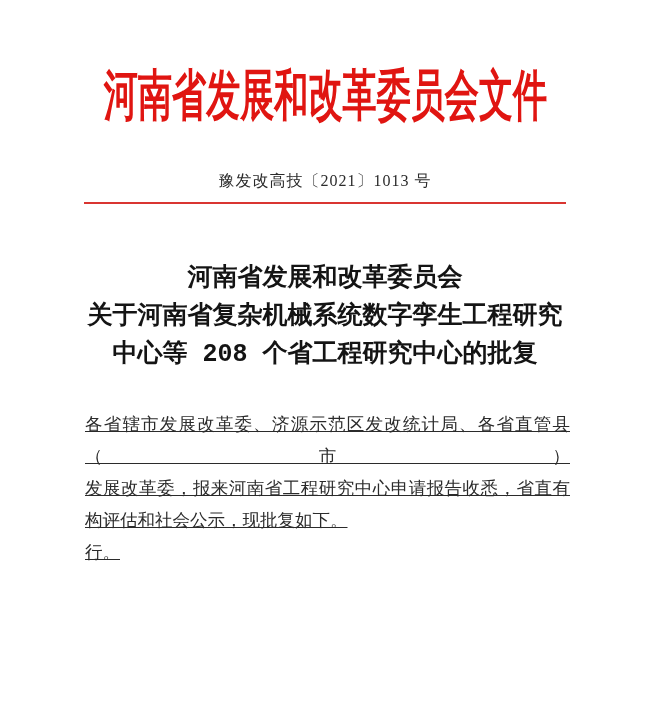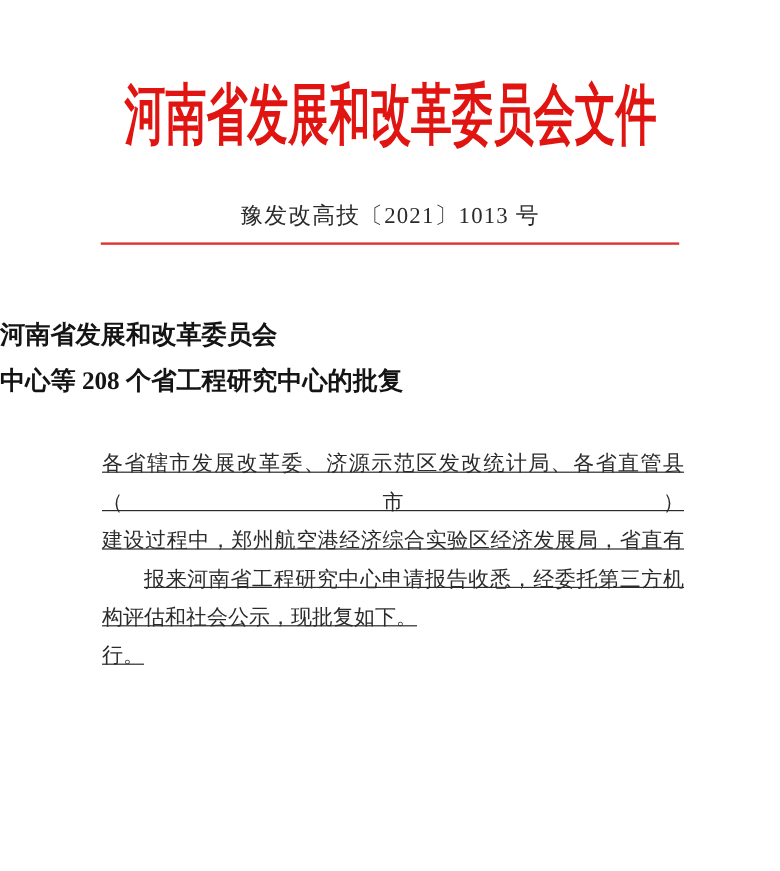--- a/index.html
+++ b/index.html
@@ -36,40 +36,41 @@
     font-weight: bold;
     color: var(--header-red);
     white-space: nowrap;
     transform: scaleX(0.62);
     transform-origin: center;
   }
   
   .doc-number {
     margin-top: 46px;
     text-align: center;
-    font-size: 19px;
+    font-size: 16px;
     line-height: 24px;
     color: var(--body-text);
     letter-spacing: 1px;
   }
   
   .red-divider {
     margin: 9px auto 0 auto;
     width: 482px;
     height: 2px;
     background: var(--divider-red);
   }
   
   .title-block {
     margin-top: 56px;
-    text-align: left;
-    font-size: 21px;
+    text-align: center;
+    font-size: 25px;
     font-weight: bold;
     line-height: 38px;
     color: var(--title-text);
+    font-family: Liberation Mono, monospace;
   }
   
   .body-block {
     margin: 34px 80px 0 85px;
     font-size: 17.5px;
     line-height: 32px;
     color: var(--body-text);
   }
   .line { text-align: left; text-decoration: underline; }
   .line.fill {
@@ -96,32 +97,32 @@
   <div class="red-header-wrap">
     <div class="red-header">河南省发展和改革委员会文件</div>
   </div>
 
   <div class="doc-number">豫发改高技〔2021〕1013 号</div>
 
   <div class="red-divider"></div>
 
   <div class="title-block">
     <div class="title-line">河南省发展和改革委员会</div>
+    <div class="title-line">关于河南省复杂机械系统数字孪生工程研究</div>
     <div class="title-line">中心等 208 个省工程研究中心的批复</div>
   </div>
 
   <div class="body-block">
 
     <div>
       <div class="line fill">各省辖市发展改革委、济源示范区发改统计局、各省直管县（市）</div>
-      <div class="line fill">建设过程中，郑州航空港经济综合实验区经济发展局，省直有</div>
+      <div class="line fill">发展改革委，报来河南省工程研究中心申请报告收悉，省直有</div>
     </div>
 
     <div>
-      <div class="line fill indent">报来河南省工程研究中心申请报告收悉，经委托第三方机</div>
       <div class="line">构评估和社会公示，现批复如下。</div>
     </div>
 
     <div>
       <div class="line">行。</div>
     </div>
 
   </div>
 
   <div class="page-number">— 1 —</div>

